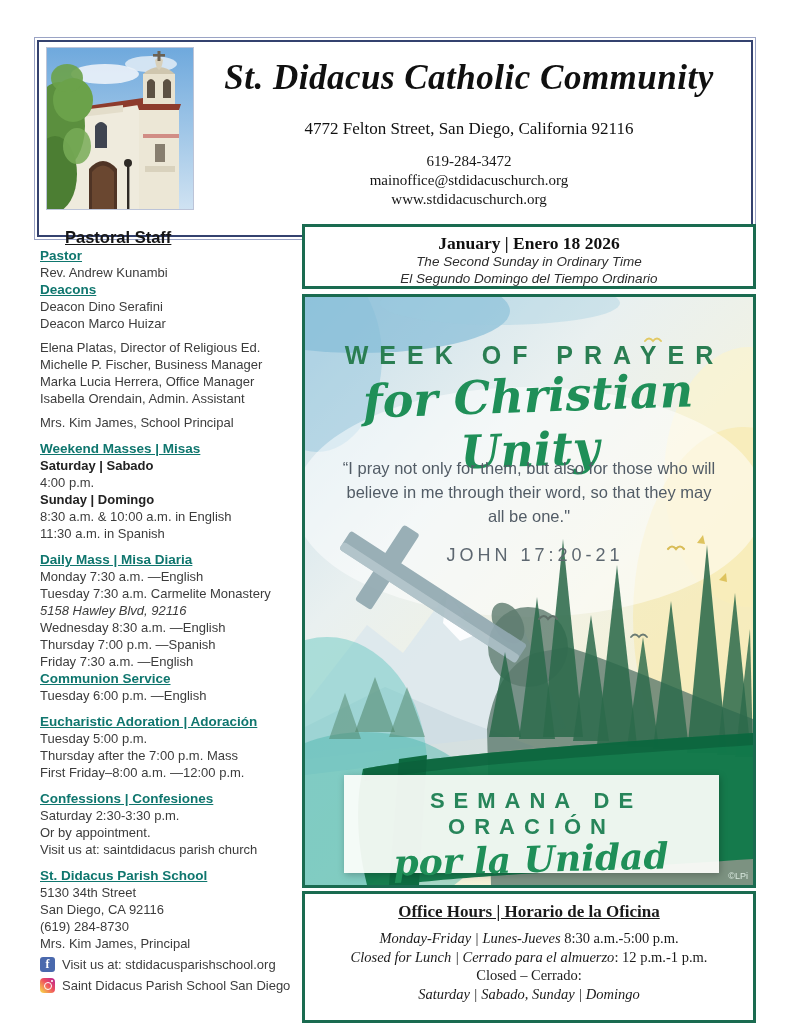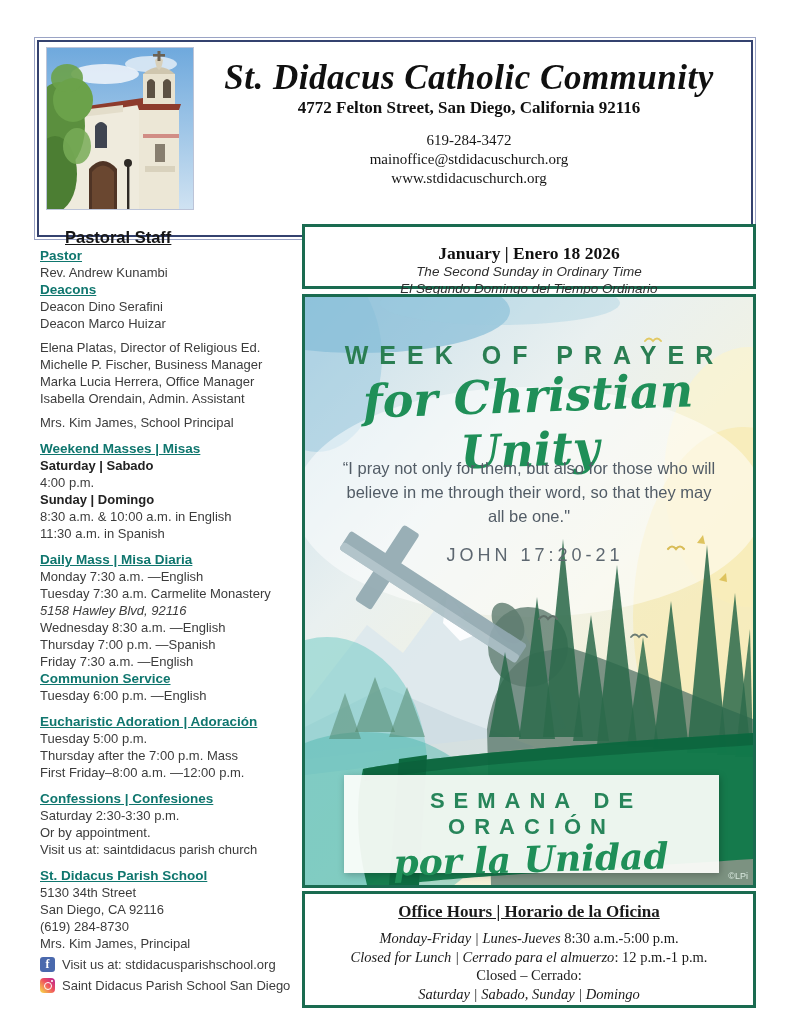--- a/index.html
+++ b/index.html
@@ -9,21 +9,21 @@
   
   .header-box{position:absolute;left:34px;top:37px;width:722px;height:203px;
               border:1px solid #9aa3c4;padding:2px;box-sizing:border-box;background:#fff;}
   .header-inner{border:2px solid #34426f;width:100%;height:100%;box-sizing:border-box;position:relative;}
   .church-photo{position:absolute;left:7px;top:5px;width:146px;height:161px;
                 border:1px solid #bcc4d8;overflow:hidden;background:#9ec3e4;}
   .church-photo svg{display:block;width:100%;height:100%;}
   .header-text{position:absolute;left:156px;right:8px;top:0;bottom:0;text-align:center;
                font-family:"Liberation Serif",serif;color:#101010;}
   .h-title{margin-top:16px;font-size:35px;font-weight:bold;font-style:italic;letter-spacing:.5px;}
-  .h-address{font-size:17px;font-weight:bold;}
+  .h-address{margin-top:21px;font-size:17px;font-weight:normal;}
   .h-contact{margin-top:13px;font-size:15px;line-height:19px;color:#151515;}
 
   
   .sidebar{position:absolute;left:40px;top:227px;width:262px;font-size:13px;line-height:17px;color:#3c3c3c;}
   .sb-title{font-size:16.5px;line-height:20px;font-weight:bold;text-decoration:underline;color:#161616;margin-left:25px;}
   .sb-h{font-weight:bold;text-decoration:underline;color:#0f766e;font-size:13.5px;}
   .mt{margin-top:7px;}
   .mt-s{margin-top:9px;}
   .it{font-style:italic;}
   .bold{font-weight:bold;color:#222;}
@@ -32,21 +32,21 @@
            font-family:"Liberation Serif",serif;font-weight:bold;font-size:12px;text-align:center;line-height:15px;}
   .ig-icon{width:15px;height:15px;border-radius:4px;flex:0 0 auto;position:relative;
            background:linear-gradient(45deg,#f7c84b 10%,#ee4f5e 55%,#c22b8a 90%);}
   .ig-icon::before{content:"";position:absolute;left:3.5px;top:3.5px;width:8px;height:8px;
                    border:1.5px solid #fff;border-radius:50%;box-sizing:border-box;}
   .ig-icon::after{content:"";position:absolute;right:2px;top:2px;width:2px;height:2px;background:#fff;border-radius:50%;}
 
   
   .date-banner{position:absolute;left:302px;top:224px;width:454px;height:65px;box-sizing:border-box;
                border:3px solid #1a6b50;text-align:center;font-family:"Liberation Serif",serif;background:#fff;}
-  .db-date{margin-top:16px;font-size:17.5px;font-weight:bold;color:#101010;}
+  .db-date{margin-top:6px;font-size:17.5px;font-weight:bold;color:#101010;}
   .db-sub{font-family:"Liberation Sans",sans-serif;font-style:italic;font-size:13.5px;line-height:16.5px;color:#2e2e2e;}
 
   .poster{position:absolute;left:302px;top:294px;width:454px;height:594px;box-sizing:border-box;
           border:3px solid #1a6b50;overflow:hidden;background:#eef2ef;}
   .poster svg.bg{position:absolute;left:0;top:0;width:100%;height:100%;}
   .poster-caps{position:absolute;top:44px;left:0;width:100%;text-align:center;font-size:25px;font-weight:bold;
                letter-spacing:11px;text-indent:11px;color:#2a7e52;}
   .poster-script{position:absolute;top:72px;left:0;width:100%;text-align:center;
                  font-family:"DejaVu Serif",serif;font-style:italic;font-weight:bold;
                  font-size:46px;color:#1f8f58;transform:rotate(-2deg);}
@@ -54,21 +54,21 @@
                 font-size:16.5px;line-height:1.45;color:#525c66;}
   .poster-ref{position:absolute;top:248px;left:4px;width:100%;text-align:center;font-size:18px;
               letter-spacing:4px;text-indent:4px;color:#5d6770;}
   .poster-banner{position:absolute;left:28px;right:34px;bottom:12px;height:98px;text-align:center;
                  background:rgba(253,254,251,.93);box-shadow:1px 2px 7px rgba(0,0,0,.25);margin-left:11px;}
   .pb-caps{margin-top:13px;font-size:22px;font-weight:bold;letter-spacing:9px;text-indent:9px;color:#27855a;}
   .pb-script{margin-top:-2px;font-family:"DejaVu Serif",serif;font-style:italic;font-weight:bold;
              font-size:36px;color:#1f8f58;transform:rotate(-1.5deg);}
   .poster-credit{position:absolute;right:5px;bottom:4px;font-size:9px;color:#d9e8df;}
 
-  .office{position:absolute;left:302px;top:891px;width:454px;height:117px;box-sizing:border-box;
+  .office{position:absolute;left:302px;top:891px;width:454px;height:132px;box-sizing:border-box;
           border:3px solid #1a6b50;text-align:center;font-family:"Liberation Serif",serif;color:#1a1a1a;background:#fff;}
   .oh-title{margin-top:8px;font-size:17px;font-weight:bold;text-decoration:underline;}
   .oh-body{margin-top:7px;font-size:14.5px;line-height:18.5px;}
 </style>
 </head>
 <body>
 
 <div class="page">
 
   <div class="header-box">

